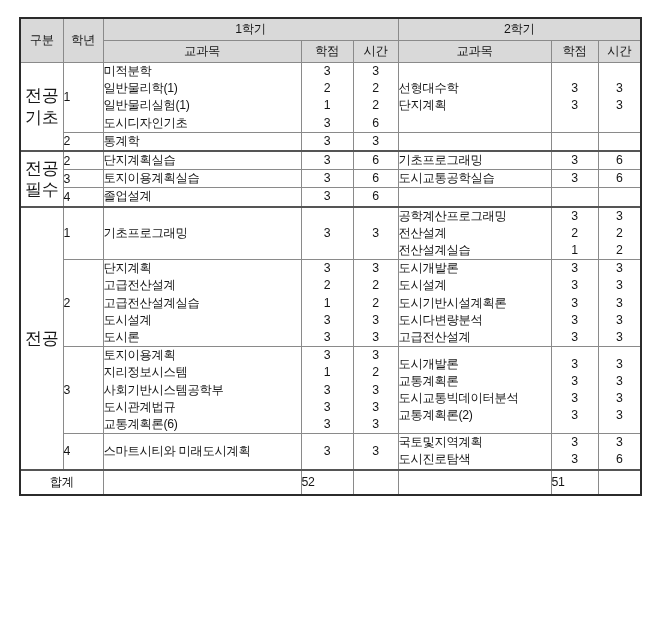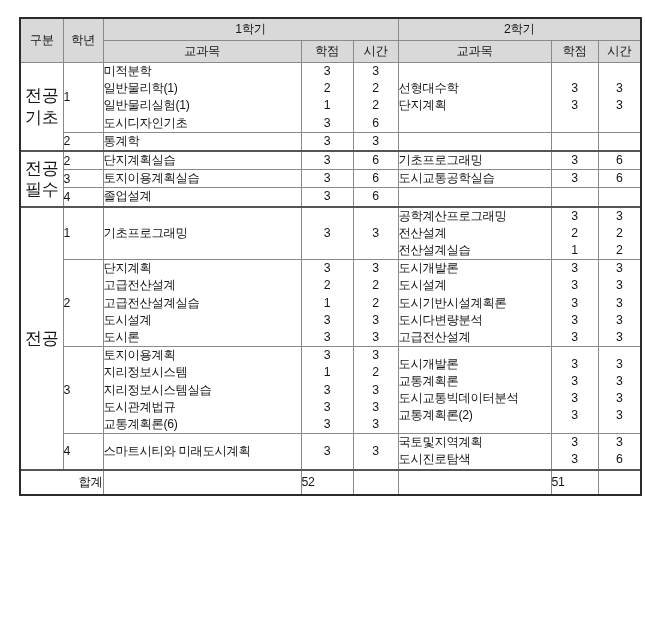--- a/index.html
+++ b/index.html
@@ -91,21 +91,21 @@
   .course-cell div { white-space: nowrap; }
 
   .num-cell {
     text-align: center;
     padding: 2px 0 3px 0;
     line-height: 17.2px;
   }
   .num-cell div { min-height: 17.2px; }
 
   .total-label {
-    text-align: right;
+    text-align: center;
     height: 23px;
     line-height: 23px;
   }
   .total-num {
     height: 23px;
     line-height: 23px;
   }
 
   .empty-block { line-height: 17.2px; }
 </style>
@@ -344,21 +344,21 @@
               <div>3</div>
               <div>3</div>
               <div>3</div>
             </td>
           </tr>
           <tr>
             <td class="grade-cell">3</td>
             <td class="course-cell">
               <div>토지이용계획</div>
               <div>지리정보시스템</div>
-              <div>지리정보시스템실습</div>
+              <div>사회기반시스템공학부</div>
               <div>도시관계법규</div>
               <div>교통계획론(6)</div>
             </td>
             <td class="num-cell">
               <div>3</div>
               <div>1</div>
               <div>3</div>
               <div>3</div>
               <div>3</div>
             </td>

